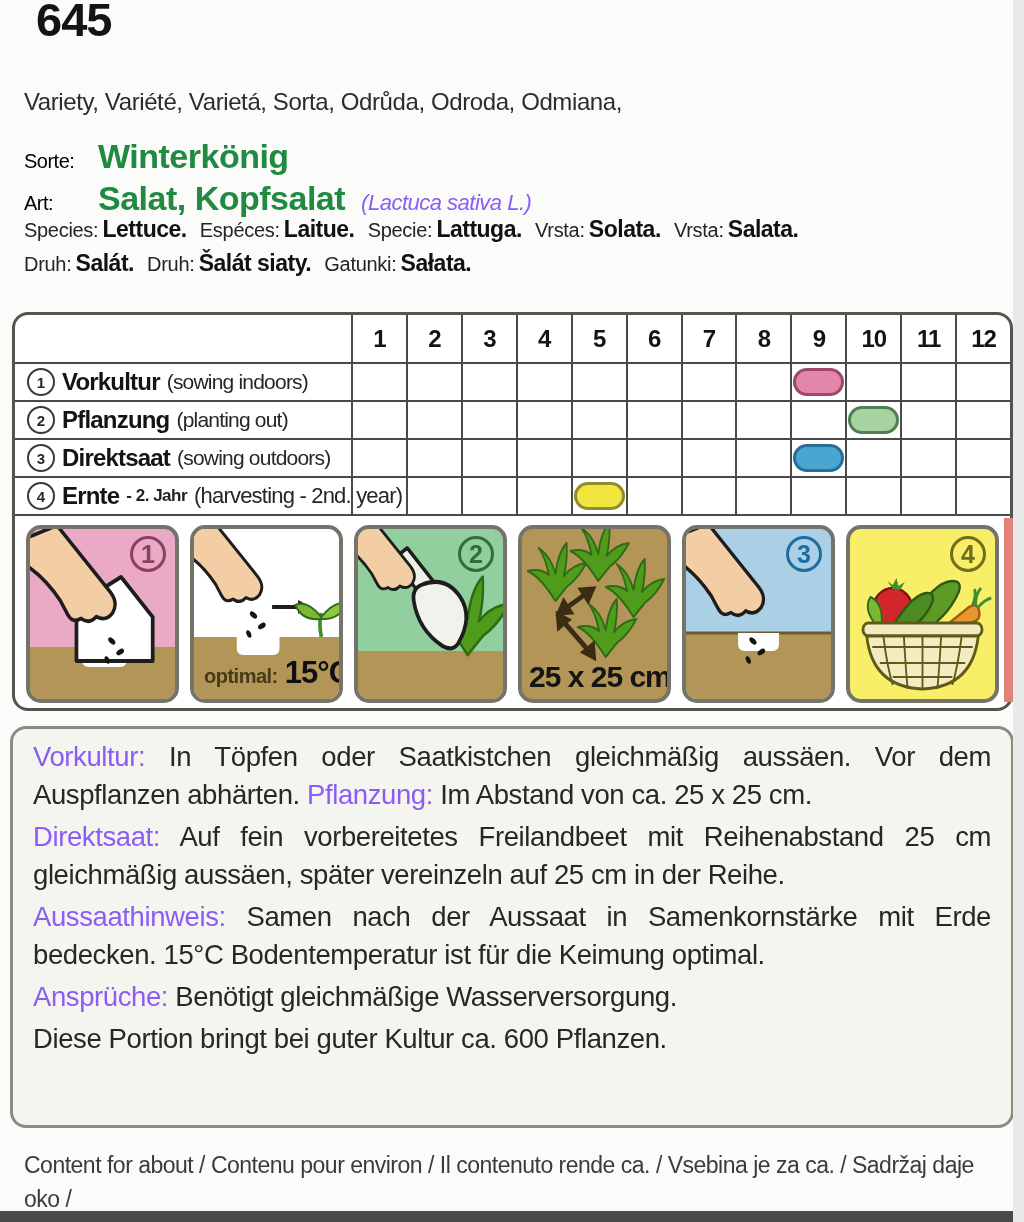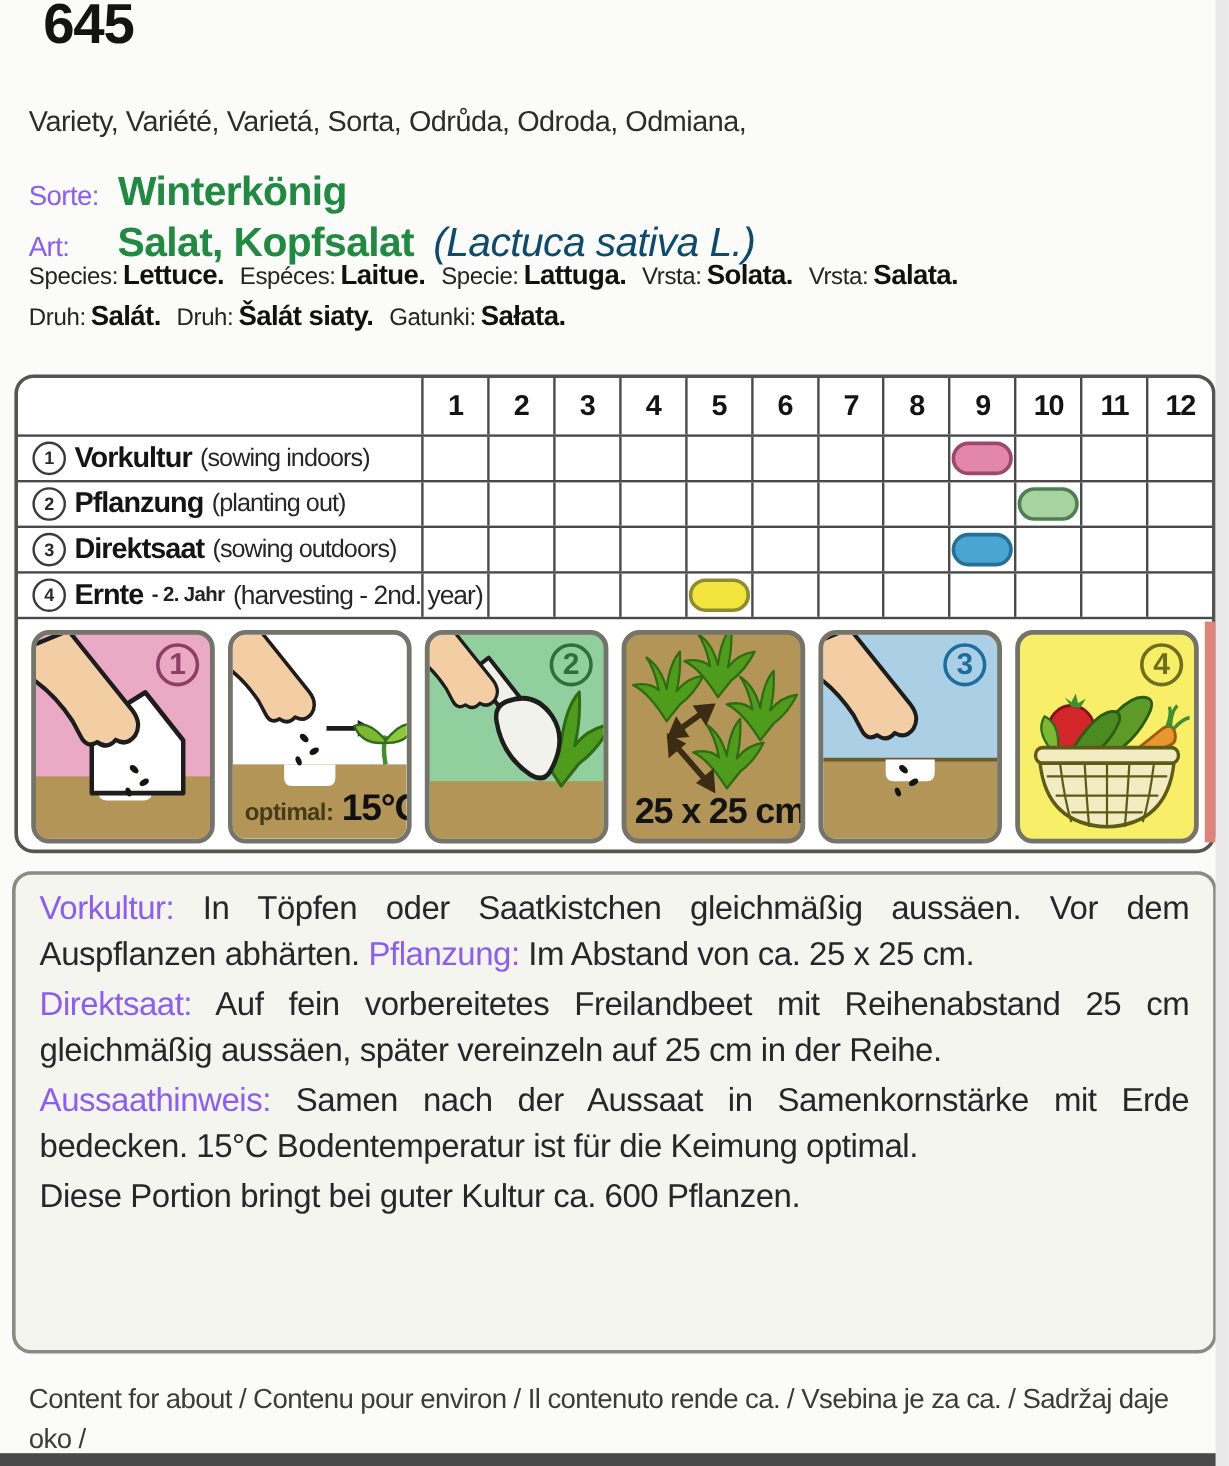--- a/index.html
+++ b/index.html
@@ -6,23 +6,23 @@
   body{background:#e9e9e9;}
   .page{position:relative;width:1013px;height:1222px;background:#fbfbf9;overflow:hidden;
         font-family:"Liberation Sans","DejaVu Sans",sans-serif;color:#222;}
 
   
   .pagenum{position:absolute;left:36px;top:-8px;font-size:47px;font-weight:bold;color:#141414;letter-spacing:-1px;}
   .variety{position:absolute;left:24px;top:88px;font-size:24px;color:#2c2c2c;letter-spacing:-0.4px;}
   .titlerow{position:absolute;left:24px;display:flex;align-items:baseline;gap:16px;white-space:nowrap;}
   .row-sorte{top:118px;}
   .row-art{top:160px;}
-  .titlerow .lab{font-size:23px;color:#8b5cf6;letter-spacing:-0.5px;min-width:58px;margin-top:32px;}
+  .titlerow .lab{font-size:20px;color:#000000;letter-spacing:-0.5px;min-width:58px;margin-top:32px;}
   .green-big{font-size:34px;font-weight:bold;color:#1f8a40;letter-spacing:-0.5px;}
-  .latin{font-size:34px;font-style:italic;color:#0c4a6e;letter-spacing:-0.5px;}
+  .latin{font-size:22px;font-style:italic;color:#8b5cf6;letter-spacing:-0.5px;}
   .langline{position:absolute;left:24px;white-space:nowrap;letter-spacing:-0.3px;}
   .line-species{top:216px;}
   .line-druh{top:250px;}
   .langline .pair{margin-right:9px;}
   .langline .lbl{font-size:20px;color:#242424;}
   .langline b{font-size:23px;color:#111;letter-spacing:-0.5px;}
 
   
   .calbox{position:absolute;left:12px;top:312px;width:1001px;height:399px;box-sizing:border-box;
           background:#fff;border:3px solid #55544f;border-radius:16px;}
@@ -306,20 +306,21 @@
         <span class="badge c4">4</span>
       </div>
 
     </div>
   </div>
 
   <div class="descbox">
     <p><span class="gl">Vorkultur:</span><span> In Töpfen oder Saatkistchen gleichmäßig aussäen. Vor dem Auspflanzen abhärten. </span><span class="gl">Pflanzung:</span><span> Im Abstand von ca. 25 x 25 cm.</span></p>
     <p><span class="gl">Direktsaat:</span><span> Auf fein vorbereitetes Freilandbeet mit Reihenabstand 25 cm gleichmäßig aussäen, später vereinzeln auf 25 cm in der Reihe.</span></p>
     <p><span class="gl">Aussaathinweis:</span><span> Samen nach der Aussaat in Samenkornstärke mit Erde bedecken. 15°C Bodentemperatur ist für die Keimung optimal.</span></p>
+    <p class="nojust"><span class="gl">Ansprüche:</span><span> Benötigt gleichmäßige Wasserversorgung.</span></p>
     <p class="nojust"><span>Diese Portion bringt bei guter Kultur ca. 600 Pflanzen.</span></p>
   </div>
 
   <div class="footer">
     <div>Content for about / Contenu pour environ / Il contenuto rende ca. / Vsebina je za ca. / Sadržaj daje oko /</div>
     <div>Výnos obsahu cca. / Zawartość to ok.:  600 plants / plantes / piante / rastlin / biljaka / rostlin / rastlín / roślin</div>
   </div>
 
   <div class="bottombar"></div>
   <div class="edge-sliver"></div>

